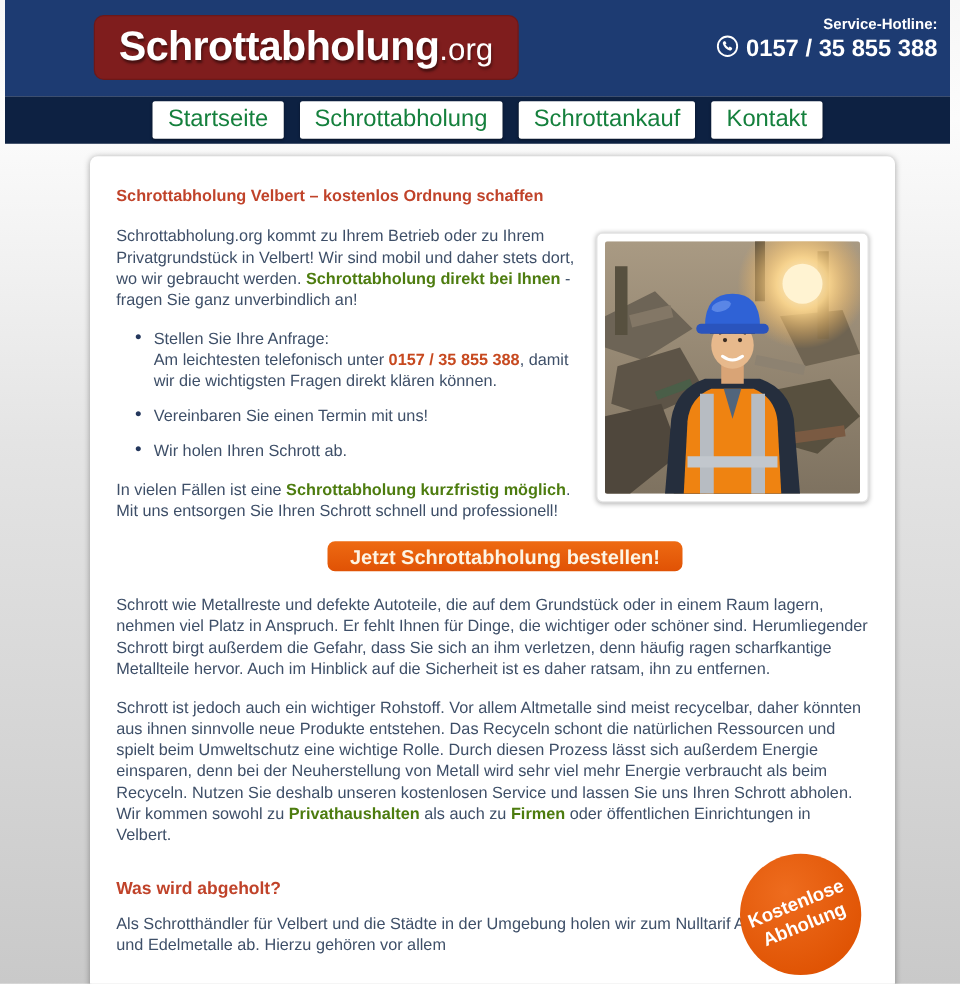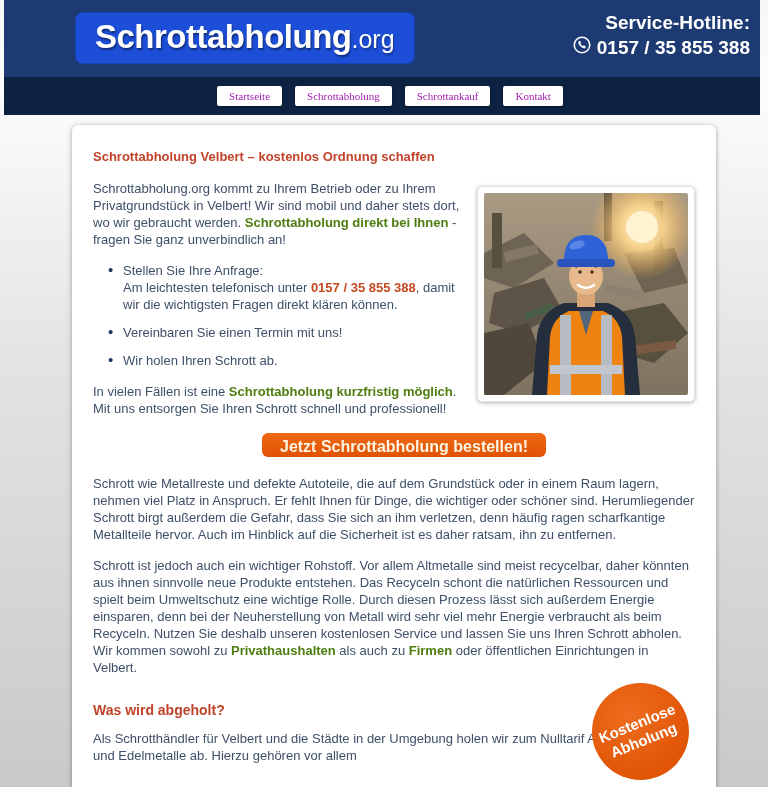--- a/index.html
+++ b/index.html
@@ -4,34 +4,34 @@
 <style>
   html,body{margin:0;padding:0;}
   body{
     width:768px;height:787px;overflow:hidden;position:relative;
     font-family:"Liberation Sans","DejaVu Sans",sans-serif;
     background:linear-gradient(180deg,#f7f7f7 0%,#fcfcfc 12%,#e4e4e4 45%,#c9c9c9 100%);
   }
   
   .topbar{margin:0 8px 0 4px;height:77px;background:#1d3b72;position:relative;}
   .logo{
-    position:absolute;left:71px;top:12px;background:#1d4ed8;border-radius:8px;
+    position:absolute;left:71px;top:12px;background:#7f1d1d;border-radius:8px;
     padding:6px 20px 8px 20px;color:#fff;
     box-shadow:inset 0 0 0 1px rgba(0,0,0,0.15);
   }
   .logo .brand{font-size:33px;font-weight:bold;letter-spacing:-0.5px;text-shadow:1px 2px 2px rgba(0,0,0,0.45);}
   .logo .tld{font-size:25px;font-weight:400;text-shadow:1px 2px 2px rgba(0,0,0,0.35);}
   .hotline{position:absolute;right:10px;top:12px;text-align:right;color:#fff;}
-  .hotline-label{font-size:19px;font-weight:bold;}
+  .hotline-label{font-size:12px;font-weight:bold;}
   .hotline-number{font-size:19px;font-weight:bold;margin-top:2px;display:flex;align-items:center;gap:6px;justify-content:flex-end;}
   .navbar{margin:0 8px 0 4px;height:38px;background:#0d2142;display:flex;align-items:center;justify-content:center;gap:13px;transform:none;}
   .navbar-inner{display:flex;gap:13px;transform:translateX(8px);}
   .nav-btn{
-    background:#fff;color:#a21caf;font-size:11px;padding:4px 12px;border:none;
-    border-radius:2px;cursor:pointer;font-family:Liberation Serif, serif;box-shadow:0 1px 2px rgba(0,0,0,0.4);
+    background:#fff;color:#15803d;font-size:19px;padding:4px 12px;border:none;
+    border-radius:2px;cursor:pointer;font-family:Liberation Sans, sans-serif;box-shadow:0 1px 2px rgba(0,0,0,0.4);
   }
   
   .card{
     position:relative;margin-left:72px;width:644px;margin-top:10px;min-height:700px;
     background:#fff;border-radius:6px;box-shadow:0 1px 5px rgba(0,0,0,0.35);
     padding:24px 21px 20px 21px;box-sizing:border-box;
   }
   h1{font-size:13px;color:#c0432a;margin:0 0 16px 0;font-weight:bold;}
   h2{font-size:14px;color:#c0432a;margin:26px 0 12px 0;font-weight:bold;}
   p,li,.check-label{font-size:13px;line-height:17px;color:#3e4f68;}

